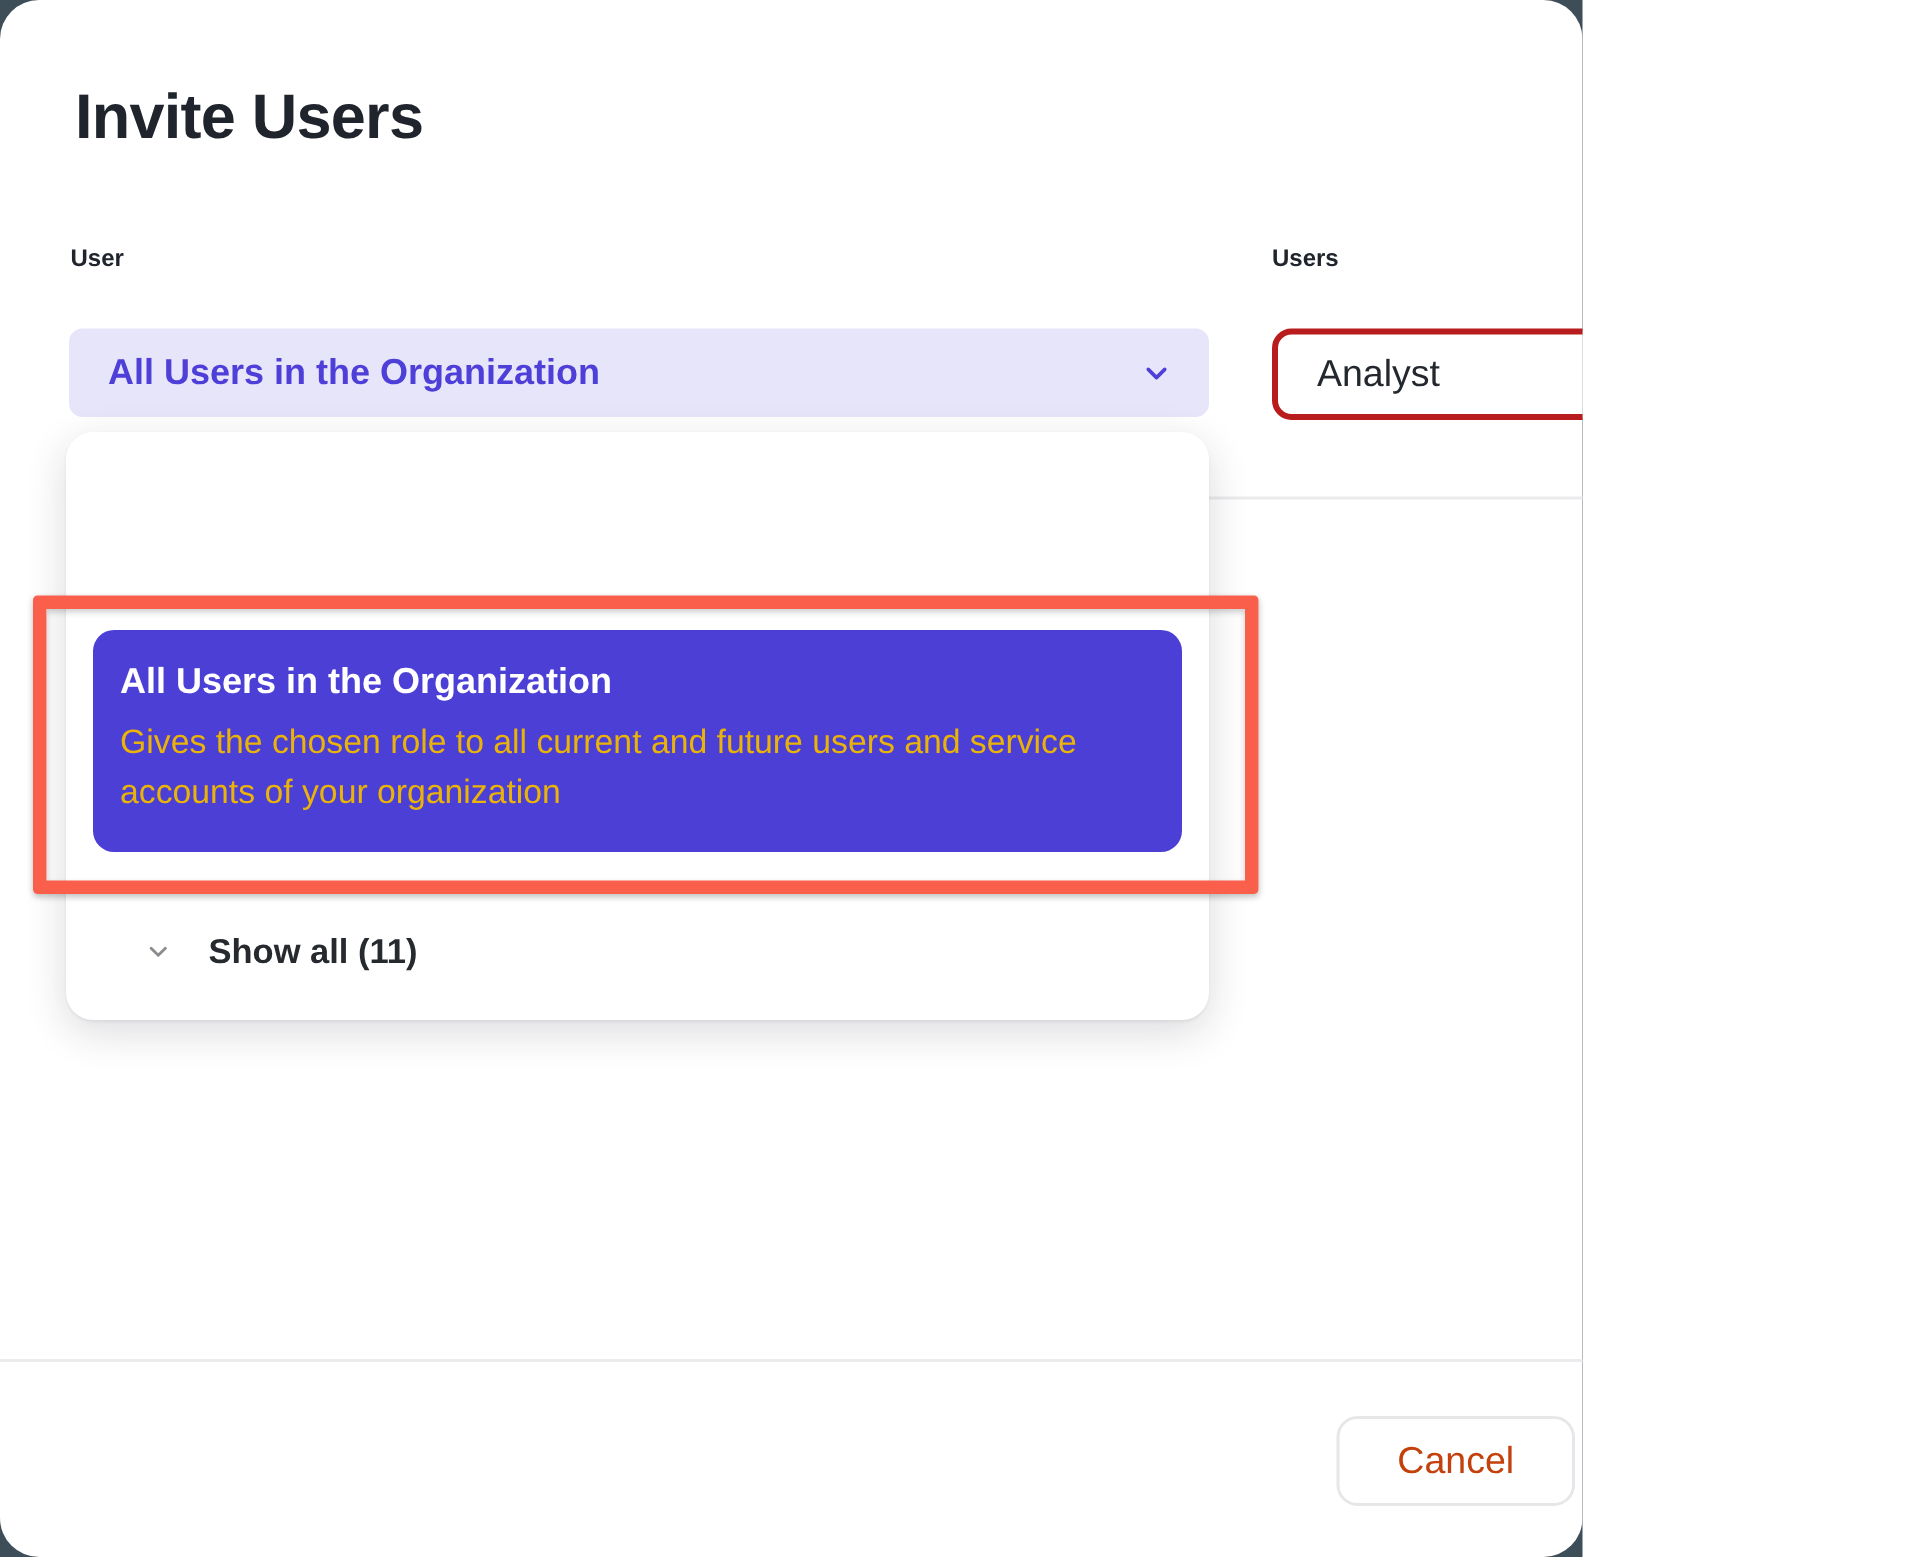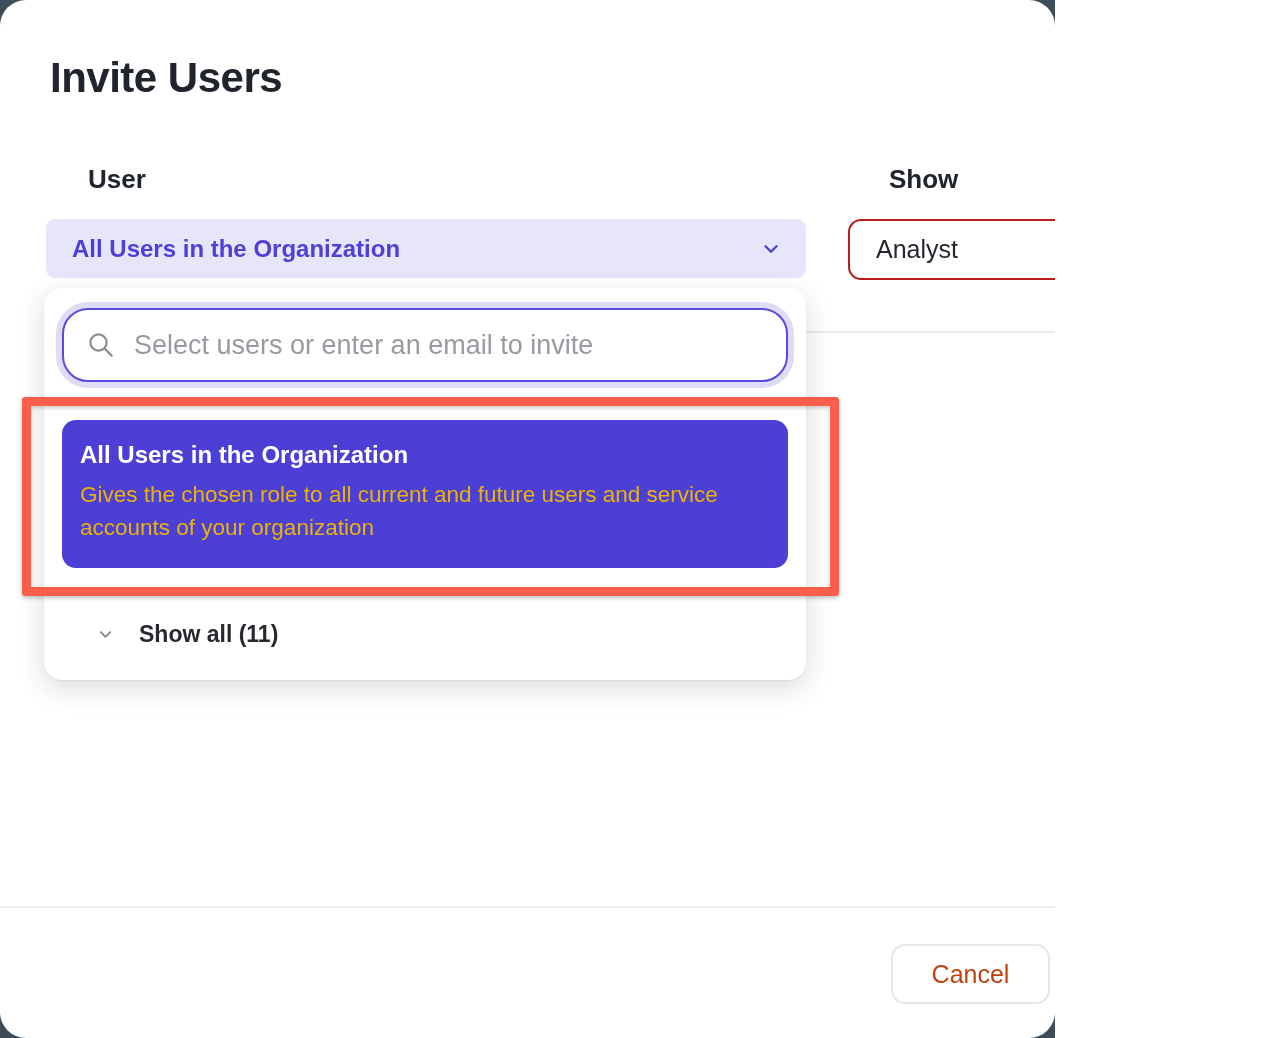--- a/index.html
+++ b/index.html
@@ -15,29 +15,29 @@
     --divider:#ececee;
   }
   *{box-sizing:border-box;}
   html,body{margin:0;padding:0;}
   body{font-family:"Liberation Sans", sans-serif;}
   .stage{position:relative;width:1055px;height:1038px;background:var(--scrim);overflow:hidden;text-decoration:underline;}
   .dialog{position:absolute;inset:0;background:#ffffff;border-radius:26px;}
 
   .dialog-title{position:absolute;left:50px;top:54px;font-size:42px;font-weight:700;color:var(--text-dark);letter-spacing:-0.5px;}
 
-  .field-label{position:absolute;font-size:26px;font-weight:700;color:var(--text-dark);margin-left:41px;}
+  .field-label{position:absolute;font-size:16px;font-weight:700;color:var(--text-dark);}
   .label-user{left:47px;top:164px;}
   .label-role{left:848px;top:164px;}
 
   .user-trigger{position:absolute;left:46px;top:219px;width:760px;height:59px;background:var(--accent-light-bg);border-radius:9px;display:flex;align-items:center;padding:0 24px 0 26px;cursor:pointer;}
   .user-trigger .value{flex:1;font-size:24px;font-weight:700;color:var(--accent-text);}
   .chev{display:inline-flex;flex:none;}
 
-  .role-select{position:absolute;left:848px;top:219px;width:276px;height:61px;background:#fff;border:2px solid #b91c1c;border-radius:13px;display:flex;align-items:center;padding:0 22px 0 26px;cursor:pointer;}
+  .role-select{position:absolute;left:848px;top:219px;width:276px;height:61px;background:#fff;border:4px solid #b91c1c;border-radius:13px;display:flex;align-items:center;padding:0 22px 0 26px;cursor:pointer;}
   .role-select .value{flex:1;font-size:25px;font-weight:500;color:#23272e;}
 
   .role-divider{position:absolute;left:46px;top:331px;width:1190px;height:2px;background:#ebebed;z-index:1;}
 
   .arrow-annot{position:absolute;left:1134px;top:209px;width:122px;height:72px;z-index:4;pointer-events:none;}
 
   .panel{position:absolute;left:44px;top:288px;width:762px;height:392px;background:#fff;border-radius:18px;box-shadow:0 8px 28px rgba(30,30,50,0.16), 0 1px 2px rgba(0,0,0,0.06);z-index:5;}
 
   .search-box{position:absolute;left:18px;top:20px;width:726px;height:74px;background:#fff;border:2.5px solid var(--input-border);border-radius:26px;box-shadow:0 0 0 6px var(--input-ring);display:flex;align-items:center;gap:16px;padding:0 20px 0 22px;}
   .search-box input{border:none;outline:none;flex:1;font-size:27px;font-family:"Liberation Sans",sans-serif;color:#3a3a42;background:transparent;}
@@ -68,46 +68,37 @@
     <div class="field-label label-user">User</div>
     <div class="user-trigger">
       <span class="value">All Users in the Organization</span>
       <span class="chev">
         <svg width="22" height="22" viewBox="0 0 24 24" fill="none">
             <path d="M6 9l6 6 6-6" stroke="#4e3fd8" stroke-width="2.6" stroke-linecap="round" stroke-linejoin="round"></path>
           </svg>
       </span>
     </div>
 
-    <div class="field-label label-role">Show</div>
+    <div class="field-label label-role">Users</div>
     <div class="role-select">
       <span class="value">Analyst</span>
       <span class="chev">
         <svg width="22" height="22" viewBox="0 0 24 24" fill="none">
             <path d="M6 9l6 6 6-6" stroke="#2b2f36" stroke-width="2.6" stroke-linecap="round" stroke-linejoin="round"></path>
           </svg>
       </span>
     </div>
 
     <div class="role-divider"></div>
 
     <svg class="arrow-annot" viewBox="0 0 122 72">
       <path d="M4 39 L61 3 L61 24 L105 24 A14 14 0 0 1 105 52 L61 52 L61 69 Z" fill="#fa5f4c" style="filter:drop-shadow(0 3px 3px rgba(0,0,0,0.35));"></path>
     </svg>
 
     <div class="panel">
-      <div class="search-box">
-        <span class="chev">
-          <svg width="30" height="30" viewBox="0 0 24 24" fill="none">
-              <circle cx="10" cy="10" r="6.5" stroke="#8c8c92" stroke-width="1.8"></circle>
-              <path d="M15 15l5.5 5.5" stroke="#8c8c92" stroke-width="1.8" stroke-linecap="round"></path>
-            </svg>
-        </span>
-        <input type="text" placeholder="Select users or enter an email to invite" style="">
-      </div>
 
       <div class="option">
         <div class="option-title">All Users in the Organization</div>
         <div class="option-desc">Gives the chosen role to all current and future users and service accounts of your organization</div>
       </div>
 
       <div class="show-all">
         <span class="chev">
           <svg width="19" height="19" viewBox="0 0 24 24" fill="none">
               <path d="M6 9l6 6 6-6" stroke="#8b8b91" stroke-width="2.4" stroke-linecap="round" stroke-linejoin="round"></path>

